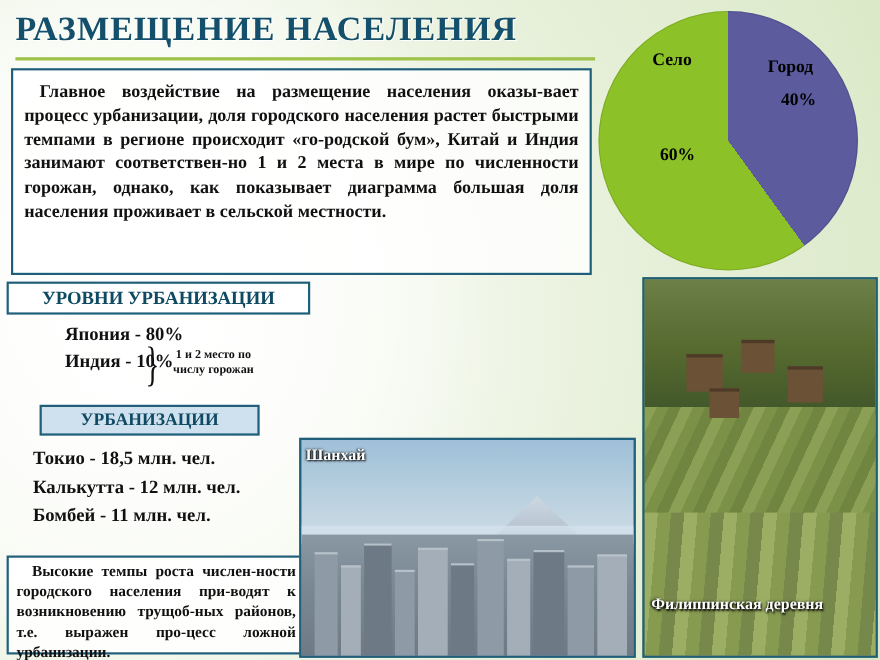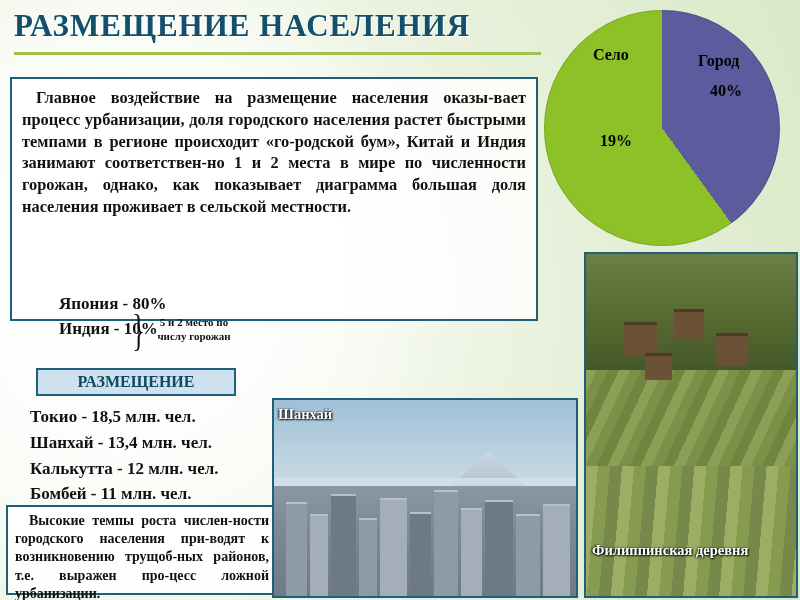--- a/index.html
+++ b/index.html
@@ -26,26 +26,25 @@
     position:absolute;left:14px;top:8px;width:520px;
     font-size:31px;font-weight:bold;color:#14506b;
     letter-spacing:1px;
     text-shadow:1px 1px 0 #ffffff;
   }
   .title-underline{
     position:absolute;left:14px;top:52px;width:527px;height:3px;background:#9fc24a;
   }
   
   .textbox{
-    position:absolute;left:10px;top:62px;width:528px;height:244px;
+    position:absolute;left:10px;top:62px;width:528px;height:188px;
     border:2px solid #1f5f7a;
     background:rgba(255,255,255,0.82);
     box-sizing:border-box;
     padding:8px 10px 6px 10px;
-    margin-top:15px;
   }
   .textbox p{
     margin:0;font-size:16.4px;line-height:1.33;color:#111;
     text-align:justify;text-indent:14px;font-weight:bold;
     hyphens:none;
   }
   
   .urb-head{
     position:absolute;left:6px;top:256px;width:276px;height:30px;
     border:2px solid #1f5f7a;background:rgba(255,255,255,0.85);
@@ -153,44 +152,44 @@
 
 <div class="slide">
 
   <div class="title">РАЗМЕЩЕНИЕ НАСЕЛЕНИЯ</div>
   <div class="title-underline"></div>
 
   <div class="textbox">
     <p>Главное воздействие на размещение населения оказы-вает процесс урбанизации, доля городского населения растет быстрыми темпами в регионе происходит «го-родской бум», Китай и Индия занимают соответствен-но 1 и 2 места в мире по численности горожан, однако, как показывает диаграмма большая доля населения проживает в сельской местности.</p>
   </div>
 
+  <div class="urb-head">УРОВНИ УРБАНИЗАЦИИ</div>
   <div class="urb-list">
     <div>Япония - 80%</div>
     <div>Индия - 10%</div>
   </div>
   <div class="brace">}</div>
-  <div class="brace-note">5 и 2 место по числу горожан</div>
-
-  <div class="aggl-head">РАЗМЕЩЕНИЕ</div>
+  <div class="brace-note">1 и 2 место по числу горожан</div>
+
+  <div class="aggl-head">УРБАНИЗАЦИИ</div>
   <div class="aggl-list">
     <div>Токио - 18,5 млн. чел.</div>
-    <div>Шанхай - 13,4 млн. чел.</div>
     <div>Калькутта - 12 млн. чел.</div>
     <div>Бомбей - 11 млн. чел.</div>
   </div>
 
   <div class="note">
     <p>Высокие темпы роста числен-ности городского населения при-водят к возникновению трущоб-ных районов, т.е. выражен про-цесс ложной урбанизации.</p>
   </div>
 
 
   <div class="pie-wrap">
     <div class="pie"></div>
     <div class="pie-label lbl-selo">Село</div>
-    <div class="pie-label lbl-selo-val">19%</div>
+    <div class="pie-label lbl-selo-val">60%</div>
     <div class="pie-label lbl-gorod">Город</div>
     <div class="pie-label lbl-gorod-val">40%</div>
   </div>
 
   <div class="photo photo-tokyo">
     <div class="tok-sky"></div>
     <div class="tok-fuji"></div>
     <div class="tok-haze"></div>
     <div class="tok-city"></div>
     <div class="bld" style="left:4%;top:52%;width:7%;height:48%"></div>

